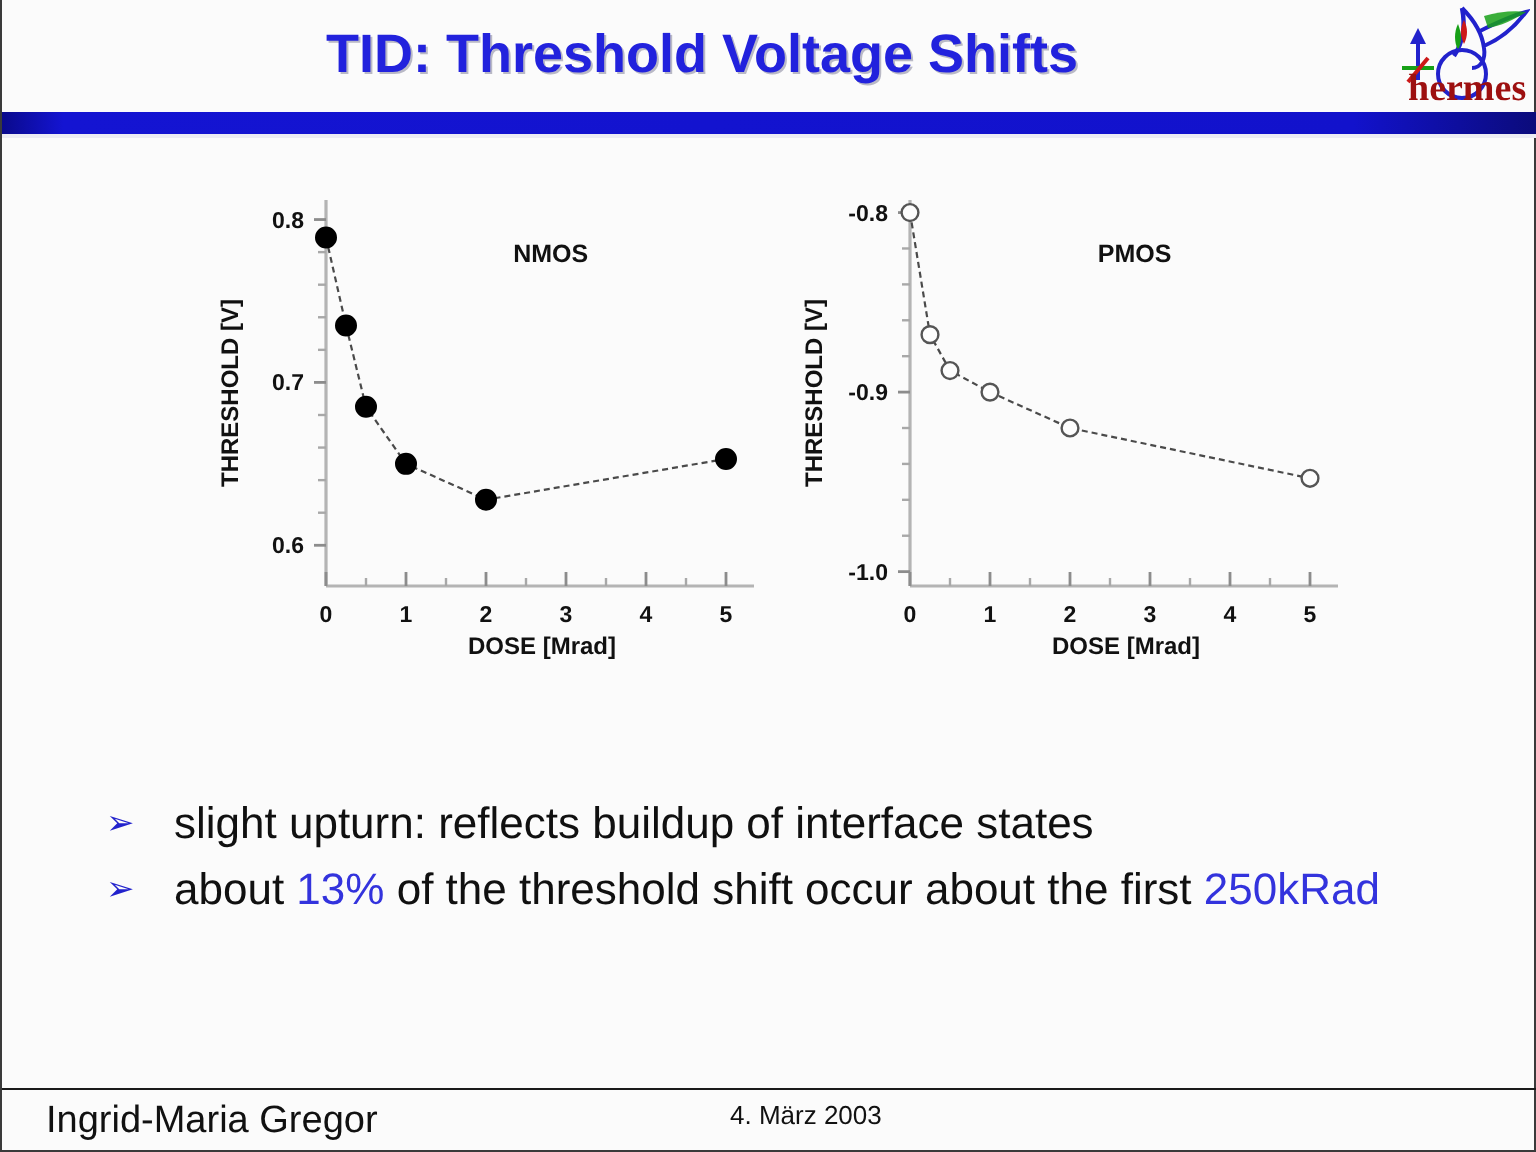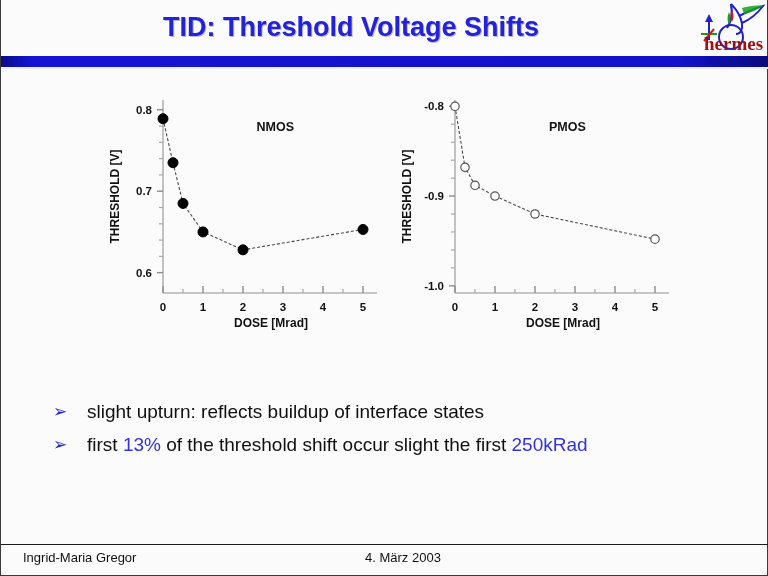--- a/index.html
+++ b/index.html
@@ -73,36 +73,36 @@
   .bullet-marker{
     width:34px;
     flex:0 0 34px;
     margin-left:52px;
     color:#2222cc;
     font-size:17px;
     line-height:24px;
     text-align:left;
   }
   .bullet-text{
-    font-size:19px;
+    font-size:22px;
     line-height:24px;
     color:#101010;
     white-space:nowrap;
   }
   .hl{color:#3333dd;}
 
   
   #footer-rule{
     position:absolute;left:0;top:544px;width:768px;height:1px;background:#1a1a1a;
   }
   #footer{
     position:absolute;left:0;top:550px;width:768px;height:24px;
   }
   #footer-author{
-    position:absolute;left:22px;top:0;font-size:13px;color:#111;
+    position:absolute;left:22px;top:0;font-size:19px;color:#111;
   }
   #footer-date{
     position:absolute;left:364px;top:0;font-size:13px;color:#111;
   }
 </style>
 </head>
 <body>
 
 <div id="slide">
 
@@ -231,21 +231,21 @@
       </div>
   </div>
 
   <div id="bullets">
       <div class="bullet-row">
         <span class="bullet-marker">➢</span>
         <span class="bullet-text"><span>slight upturn: reflects buildup of interface states</span></span>
       </div>
       <div class="bullet-row">
         <span class="bullet-marker">➢</span>
-        <span class="bullet-text"><span>first </span><span class="hl">13%</span><span> of the threshold shift occur slight the first </span><span class="hl">250kRad</span></span>
+        <span class="bullet-text"><span>about </span><span class="hl">13%</span><span> of the threshold shift occur about the first </span><span class="hl">250kRad</span></span>
       </div>
     </div>
 
   <div id="footer-rule"></div>
   <div id="footer">
     <div id="footer-author">Ingrid-Maria Gregor</div>
     <div id="footer-date">4. März 2003</div>
   </div>
 
 </div>

